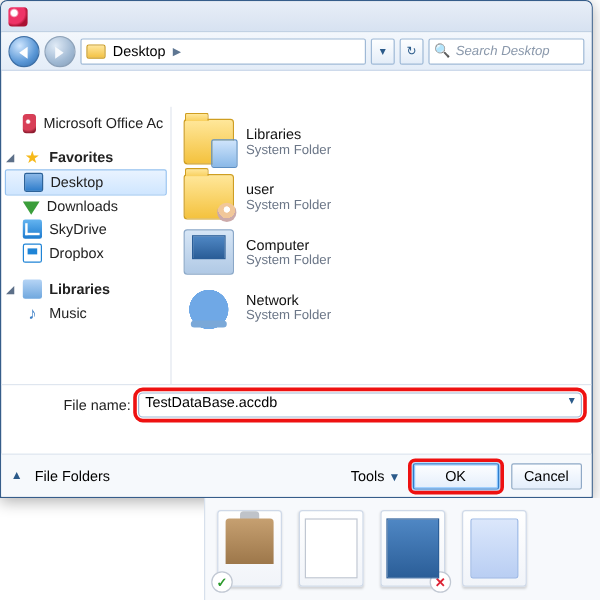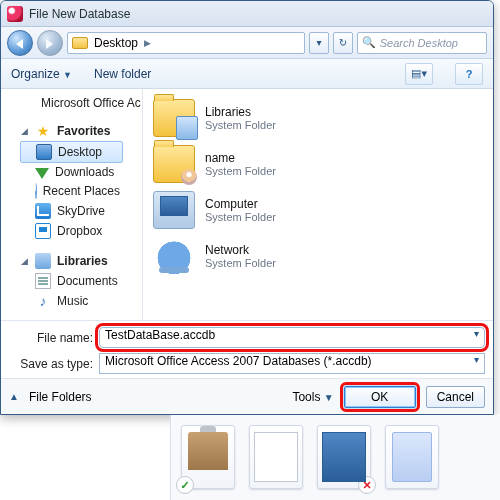--- a/index.html
+++ b/index.html
@@ -19,21 +19,21 @@
   .addr .crumb { color:#000; }
   .addr .sep { color:#5e7692; font-size:9px; }
   .drop-btn, .refresh-btn { width:20px; height:22px; border:1px solid #9fb9d6; background:linear-gradient(#fdfeff,#e4edf8); border-radius:2px; display:flex; align-items:center; justify-content:center; font-size:10px; color:#2a5a8a; }
   .search { width:130px; height:22px; border:1px solid #9fb9d6; background:#fff; border-radius:2px; display:flex; align-items:center; padding:0 4px; color:#8a98ab; font-style:italic; font-size:11px; gap:4px; }
   .search .mag { font-style:normal; color:#4876a8; }
 
   .toolbar { height:30px; background:linear-gradient(#f6fafd,#e6eff9); border-bottom:1px solid #cfd9e8; display:flex; align-items:center; padding:0 10px; gap:22px; font-size:12px; color:#1a3b66; }
   .toolbar .views, .toolbar .help { width:28px; height:22px; border:1px solid #c0d4ea; background:linear-gradient(#fff,#e1edf9); border-radius:2px; display:flex; align-items:center; justify-content:center; font-size:11px; color:#2a5a8a; }
 
   .body { position:absolute; top:88px; left:0; right:0; bottom:94px; display:flex; }
-  .navpane { width:142px; border-right:1px solid #e1e6ee; padding:4px 16px; font-size:12px; overflow:hidden; }
+  .navpane { width:142px; border-right:1px solid #e1e6ee; padding:4px 0; font-size:12px; overflow:hidden; }
   .np-item { display:flex; align-items:center; gap:6px; padding:2px 6px 2px 18px; color:#222; white-space:nowrap; }
   .np-item .exp { position:absolute; left:4px; font-size:9px; color:#5c6f88; }
   .np-group { position:relative; }
   .np-item.sel { background:linear-gradient(#e9f3ff,#cfe6ff); border:1px solid #94c1f0; border-radius:2px; margin:0 3px; padding-left:15px; }
   .ic { width:16px; height:16px; display:inline-block; }
   .ic-access { background:radial-gradient(circle at 40% 40%,#fff 0 10%,#d83f57 20% 60%,#8f1c30 80%); border-radius:3px; }
   .ic-star { color:#f6b91a; font-size:14px; line-height:16px; text-align:center; }
   .ic-desktop { background:linear-gradient(#8bb8e8,#2f7dcb); border:1px solid #2d6399; border-radius:2px; }
   .ic-dl { width:0;height:0;border-left:7px solid transparent;border-right:7px solid transparent;border-top:11px solid #3b9e3b; margin-top:2px;}
   .ic-recent { background:conic-gradient(#6aa2dd 0 300deg,#e5eef8 0); border-radius:50%; }
@@ -53,21 +53,21 @@
   .big-folder::before{content:"";position:absolute;left:0;top:-6px;width:18px;height:6px;background:linear-gradient(#ffe79a,#f8cf5d);border:1px solid #cf9e21;border-bottom:none;border-radius:2px 2px 0 0;}
   .overlay-lib::after{content:"";position:absolute;right:-4px;bottom:-4px;width:20px;height:22px;background:linear-gradient(#cfe4fb,#8ab9e8);border:1px solid #5c8fc4;border-radius:2px;}
   .overlay-user::after{content:"";position:absolute;right:-3px;bottom:-3px;width:16px;height:16px;background:radial-gradient(circle at 50% 35%,#fff 0 18%,#f1c79a 22% 55%,#caa 0);border-radius:50%;}
   .big-computer { background:linear-gradient(#d7e6f6,#b0c9e5); border:1px solid #89a7c8; position:relative;}
   .big-computer::after{content:"";position:absolute;left:6px;right:6px;top:4px;bottom:12px;background:linear-gradient(#4f87c4,#2b5e98);border:1px solid #2b5e98;}
   .big-network { background:radial-gradient(circle at 50% 55%, #6fa8e6 0 55%, transparent 56%); border:none; position:relative;}
   .big-network::before{content:"";position:absolute;left:6px;right:6px;bottom:2px;height:6px;background:#7aa8d8;border-radius:3px;}
   .entry .meta .t { font-size:12px; color:#111; }
   .entry .meta .s { font-size:11px; color:#6b7687; }
 
-  .fields { position:absolute; left:0; right:0; bottom:36px; height:58px; border-top:1px solid #dfe6ef; padding:6px 8px 0 8px; font-size:12px; }
+  .fields { position:absolute; left:0; right:0; bottom:36px; height:58px; border-top:1px solid #dfe6ef; padding:6px 8px 0 24px; font-size:12px; }
   .frow { display:flex; align-items:center; gap:6px; margin-bottom:5px; }
   .frow label { width:84px; text-align:right; color:#222; }
   .frow .field { flex:1; height:21px; border:1px solid #9fb9d6; background:#fff; padding:0 5px; display:flex; font-size:12px; }
   .frow .combo::after { content:"▾"; margin-left:auto; color:#2a5a8a; font-size:10px; }
   .hl-red { outline:3px solid #e11; outline-offset:1px; border-radius:4px; }
 
   .footer { position:absolute; left:0; right:0; bottom:0; height:36px; border-top:1px solid #dfe6ef; display:flex; align-items:center; padding:0 8px; gap:10px; font-size:12px; background:#f6f9fc; }
   .footer .chev { font-size:10px; color:#2a5a8a; }
   .spacer { flex:1; }
   .btn { height:22px; min-width:72px; border:1px solid #8fa9c6; background:linear-gradient(#fdfeff,#e4eefb); border-radius:2px; display:flex; align-items:center; justify-content:center; padding:0 10px; }
@@ -85,46 +85,38 @@
   .thumb .badge.x{color:#d23; position:absolute; left:auto; right:-6px;}
   .oo-row { display:flex; align-items:center; gap:6px; margin-top:10px; font-size:14px;}
 </style>
 </head>
 <body>
 
 <div class="dialog">
 
   <div class="titlebar">
     <span class="app-icon"></span>
-    <span>File New Database</span>
   </div>
 
   <div class="navbar">
     <div class="nav-arrow"></div>
     <div class="nav-arrow fwd"></div>
     <div class="addr">
       <span class="folder-glyph"></span>
       <span class="crumb">Desktop</span>
       <span class="sep">▶</span>
     </div>
     <div class="drop-btn">▾</div>
     <div class="refresh-btn">↻</div>
     <div class="search">
       <span class="mag">🔍</span>
       <span>Search Desktop</span>
     </div>
   </div>
 
-  <div class="toolbar">
-    <span><span>Organize</span> <span style="font-size:9px;color:#2a5a8a">▼</span></span>
-    <span>New folder</span>
-    <span class="spacer" style="flex:1"></span>
-    <span class="views">▤▾</span>
-    <span class="help" style="color:#1d6fc6;font-weight:bold">?</span>
-  </div>
 
   <div class="body">
     <div class="navpane">
       <div class="np-item">
           <span class="ic ic-access"></span>
           <span>Microsoft Office Ac</span>
         </div>
       <div style="height:8px"></div>
       <div class="np-group">
         <div class="np-item">
@@ -134,62 +126,54 @@
           </div>
         <div class="np-item sel">
             <span class="ic ic-desktop"></span>
             <span>Desktop</span>
           </div>
         <div class="np-item">
             <span class="ic ic-dl"></span>
             <span>Downloads</span>
           </div>
         <div class="np-item">
-            <span class="ic ic-recent"></span>
-            <span>Recent Places</span>
-          </div>
-        <div class="np-item">
             <span class="ic ic-sky"></span>
             <span>SkyDrive</span>
           </div>
         <div class="np-item">
             <span class="ic ic-drop"></span>
             <span>Dropbox</span>
           </div>
       </div>
       <div style="height:10px"></div>
       <div class="np-group">
         <div class="np-item">
             <span class="exp">◢</span>
             <span class="ic ic-lib"></span>
             <b>Libraries</b>
           </div>
         <div class="np-item">
-            <span class="ic ic-doc"></span>
-            <span>Documents</span>
-          </div>
-        <div class="np-item">
             <span class="ic ic-music">♪</span>
             <span>Music</span>
           </div>
       </div>
     </div>
 
     <div class="content">
       <div class="entry">
         <div class="big-ic big-folder overlay-lib"></div>
         <div class="meta">
             <div class="t">Libraries</div>
             <div class="s">System Folder</div>
           </div>
       </div>
       <div class="entry">
         <div class="big-ic big-folder overlay-user"></div>
         <div class="meta">
-            <div class="t">name</div>
+            <div class="t">user</div>
             <div class="s">System Folder</div>
           </div>
       </div>
       <div class="entry">
         <div class="big-ic big-computer"></div>
         <div class="meta">
             <div class="t">Computer</div>
             <div class="s">System Folder</div>
           </div>
       </div>
@@ -201,26 +185,20 @@
           </div>
       </div>
     </div>
   </div>
 
   <div class="fields">
     <div class="frow">
       <label>File name:</label>
       <div class="field combo hl-red">
           <span>TestDataBase.accdb</span>
-        </div>
-    </div>
-    <div class="frow">
-      <label>Save as type:</label>
-      <div class="field combo">
-          <span>Microsoft Office Access 2007 Databases (*.accdb)</span>
         </div>
     </div>
   </div>
 
   <div class="footer">
     <span class="chev">▲</span>
     <span>File Folders</span>
     <span class="spacer"></span>
     <span><span>Tools</span> <span class="chev">▼</span></span>
     <span class="btn focus hl-red">

